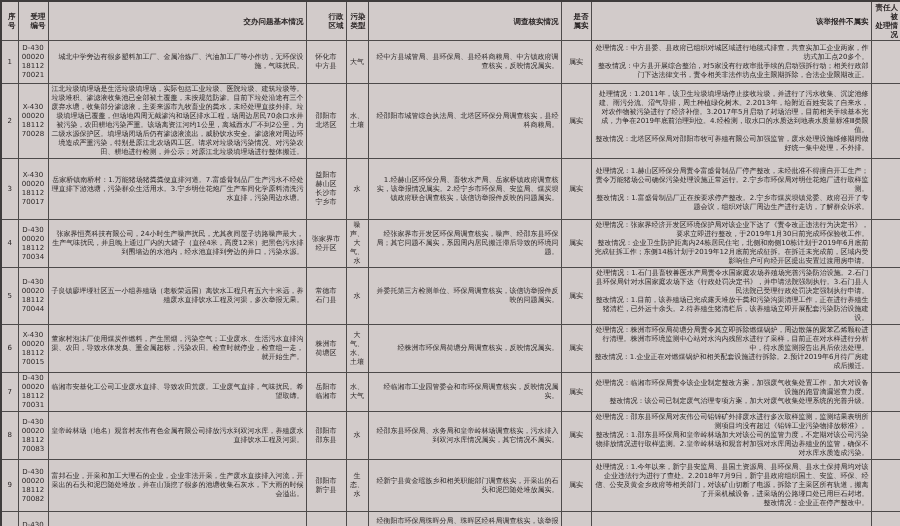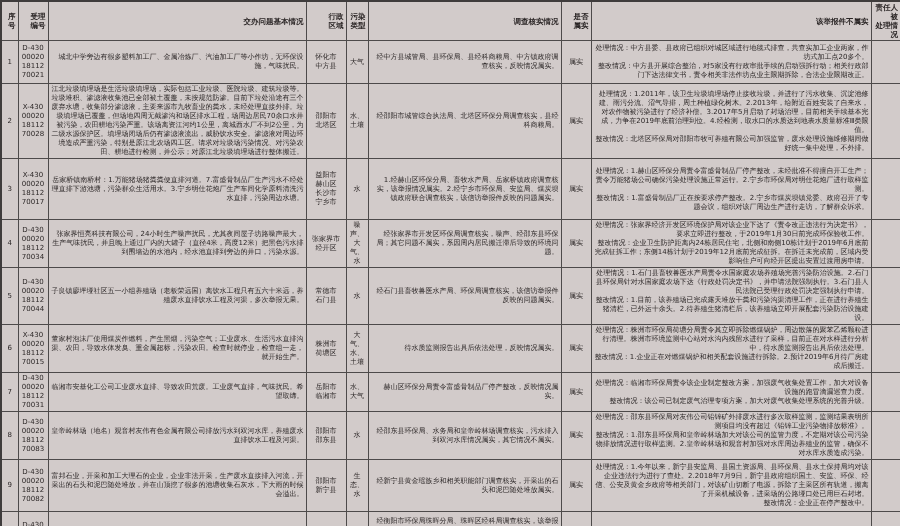--- a/index.html
+++ b/index.html
@@ -133,58 +133,58 @@
   <tr>
     <td class="c">5</td>
     <td class="c">D-430
 00020
 18112
 70044</td>
     <td class="l">子良镇廖坪垭社区五一小组养殖场（老板荣远国）离饮水工程只有五六十米远，养殖废水直排饮水工程及河渠，多次举报无果。</td>
     <td class="c">常德市
 石门县</td>
     <td class="c">水</td>
-    <td class="l">经石门县畜牧兽医水产局、环保局调查核实，该信访举报件反映的问题属实。</td>
+    <td class="l">并委托第三方检测单位、环保局调查核实，该信访举报件反映的问题属实。</td>
     <td class="c">属实</td>
     <td class="l">处理情况：1.石门县畜牧兽医水产局责令水国家庭农场养殖场完善污染防治设施。2.石门县环保局针对水国家庭农场下达《行政处罚决定书》，并申请法院强制执行。3.石门县人民法院已受理行政处罚决定强制执行申请。
 整改情况：1.目前，该养殖场已完成露天堆放干粪和污染沟渠清理工作，正在进行养殖生猪清栏，已外运十余头。2.待养殖生猪清栏后，该养殖场立即开展配套污染防治设施建设。</td>
     <td class="c"></td>
   </tr>
 
   <tr>
     <td class="c">6</td>
     <td class="c">X-430
 00020
 18112
 70015</td>
     <td class="l">董家村泡沫厂使用煤炭作燃料，产生黑烟，污染空气；工业废水、生活污水直排沟渠、农田，导致水体发臭、重金属超标，污染农田。检查时就停业，检查组一走，就开始生产。</td>
     <td class="c">株洲市
 荷塘区</td>
     <td class="c">大气、
 水、
 土壤</td>
-    <td class="l">待水质监测报告出具后依法处理，反映情况属实。</td>
+    <td class="l">经株洲市环保局荷塘分局调查核实，反映情况属实。</td>
     <td class="c">属实</td>
     <td class="l">处理情况：株洲市环保局荷塘分局责令其立即拆除燃煤锅炉，周边散落的聚苯乙烯颗粒进行清理。株洲市环境监测中心站对水沟内残留水进行了采样，目前正在对水样进行分析中，待水质监测报告出具后依法处理。
 整改情况：1.企业正在对燃煤锅炉和相关配套设施进行拆除。2.预计2019年6月待厂房建成后搬迁。</td>
     <td class="c"></td>
   </tr>
 
   <tr>
     <td class="c">7</td>
     <td class="c">D-430
 00020
 18112
 70031</td>
     <td class="l">临湘市安基化工公司工业废水直排、导致农田荒废。工业废气直排，气味扰民。希望取缔。</td>
     <td class="c">岳阳市
 临湘市</td>
     <td class="c">水、
 大气</td>
-    <td class="l">赫山区环保分局责令富盛骨制品厂停产整改，反映情况属实。</td>
+    <td class="l">经临湘市工业园管委会和市环保局调查核实，反映情况属实。</td>
     <td class="c">属实</td>
     <td class="l">处理情况：临湘市环保局责令该企业制定整改方案，加强废气收集处置工作，加大对设备设施的跑冒滴漏巡查力度。
 整改情况：该公司已制定废气治理专项方案，加大对废气收集处理系统的完善升级。</td>
     <td class="c"></td>
   </tr>
 
   <tr>
     <td class="c">8</td>
     <td class="c">D-430
 00020

